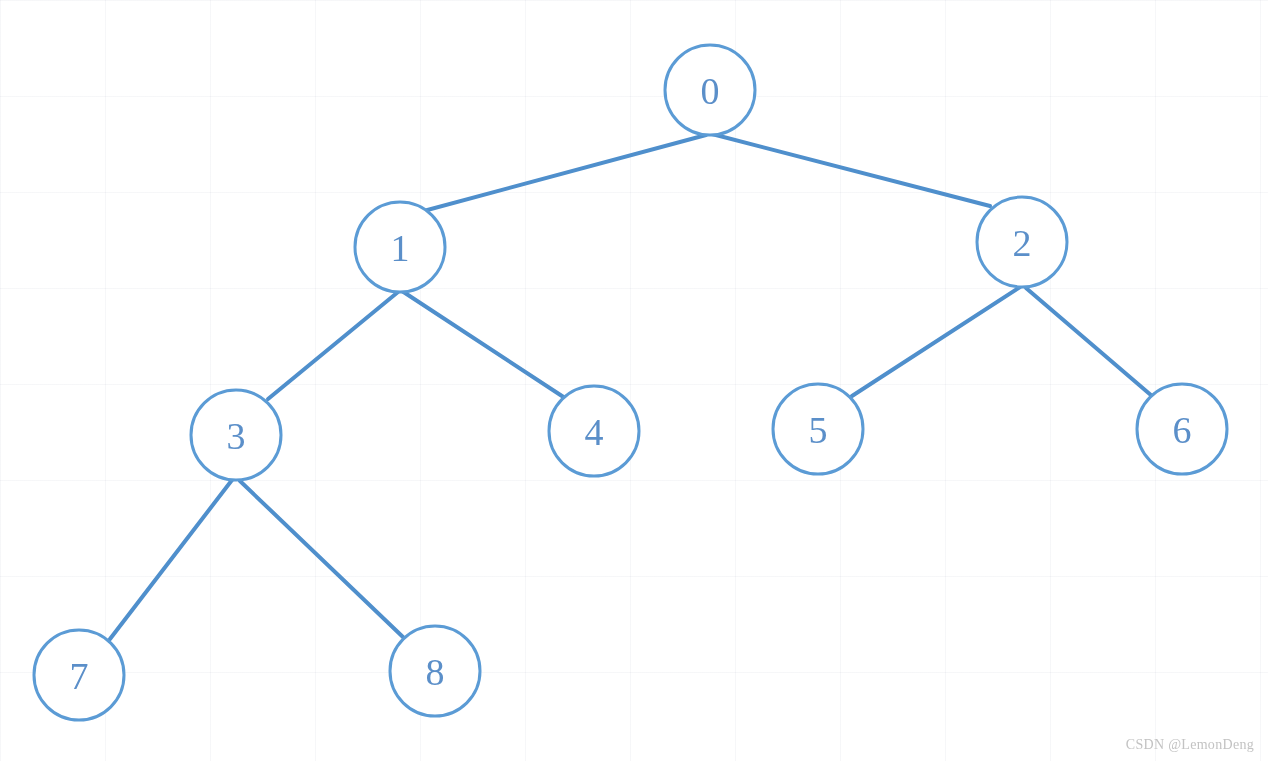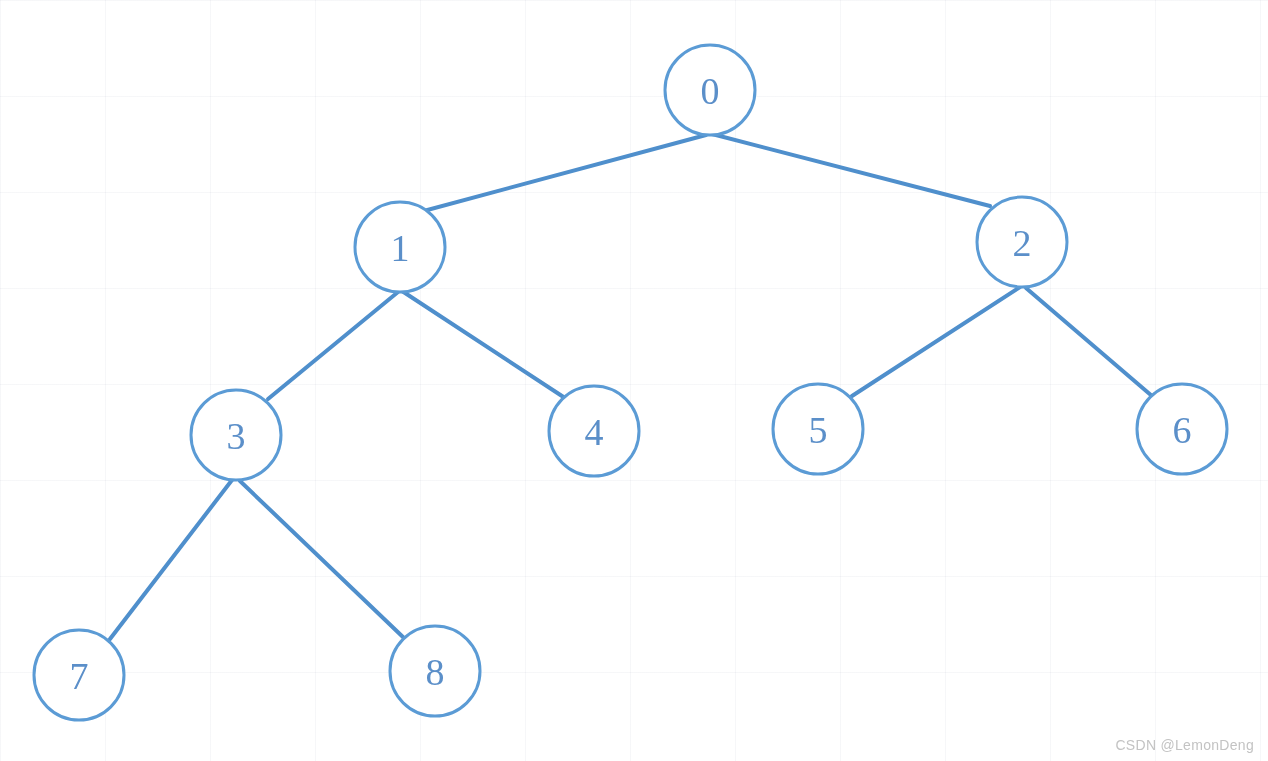--- a/index.html
+++ b/index.html
@@ -40,21 +40,21 @@
     font-family: "Liberation Serif", serif;
     font-size: 38px;
     text-anchor: middle;
     dominant-baseline: central;
     user-select: none;
   }
   #watermark {
     position: absolute;
     right: 14px;
     bottom: 8px;
-    font-family: Liberation Sans, sans-serif;
+    font-family: Liberation Serif, serif;
     font-size: 14px;
     color: #c3c3c3;
     letter-spacing: 0.3px;
     white-space: nowrap;
   }
 </style>
 </head>
 <body>
 
 <div id="canvas">

